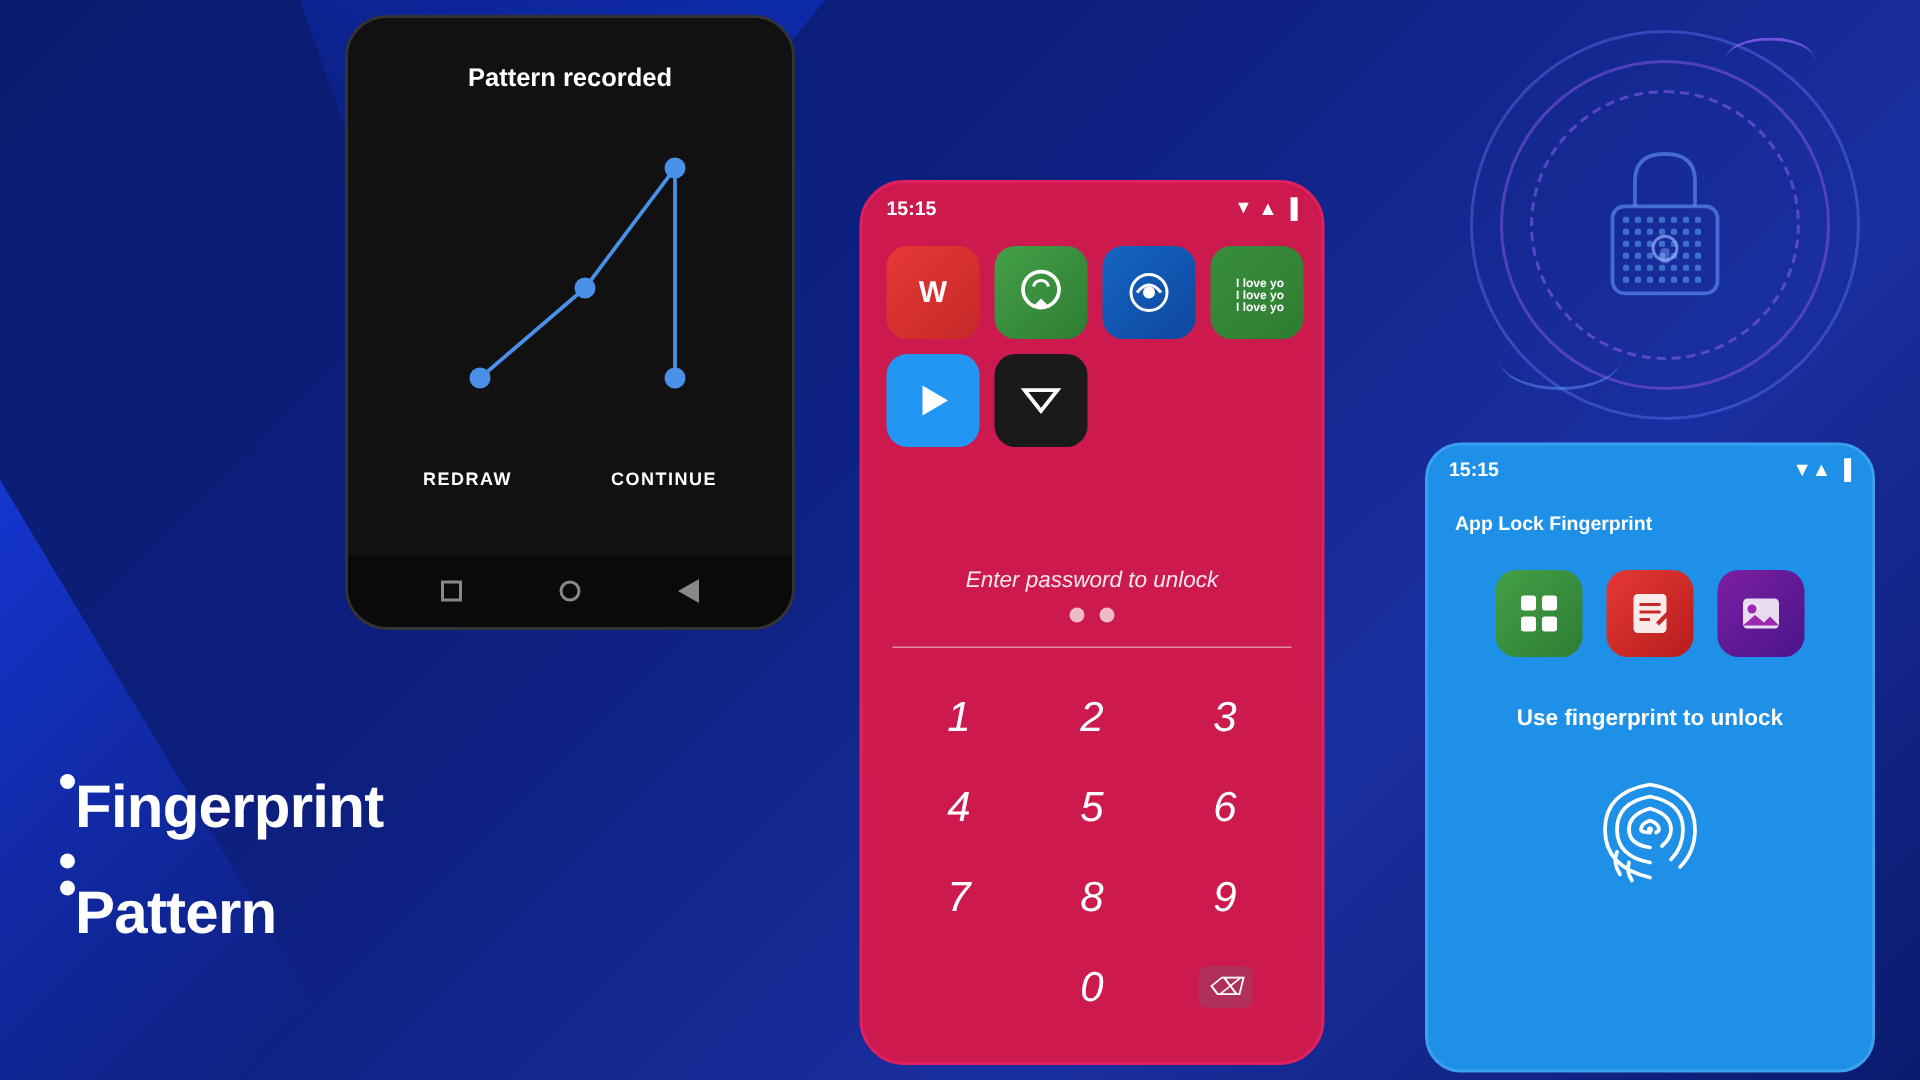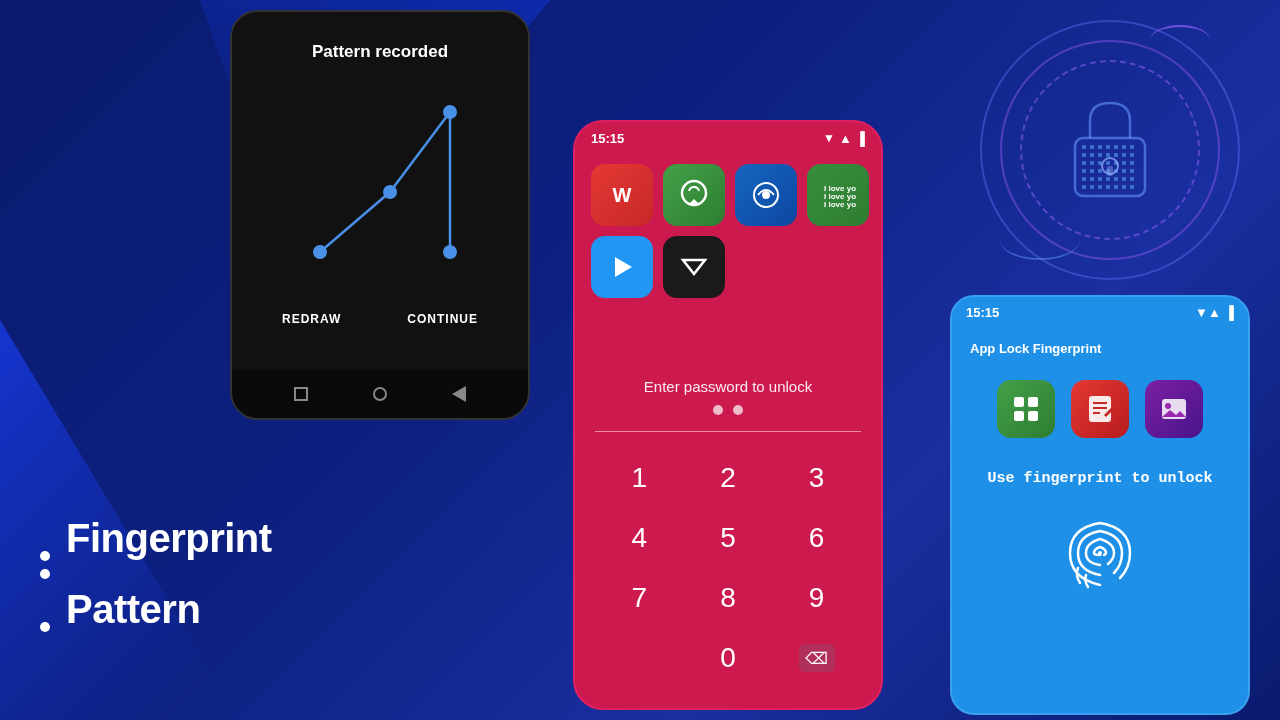--- a/index.html
+++ b/index.html
@@ -39,22 +39,22 @@
 
     
     .left-section {
       position: absolute;
       left: 40px;
       bottom: 80px;
       color: white;
     }
     .bullet-item {
       display: flex;
-      align-items: flex-end;
-      gap: 16px;
+      align-items: flex-start;
+      gap: 0;
       margin-bottom: 8px;
     }
     .bullet-dot {
       width: 10px;
       height: 10px;
       border-radius: 50%;
       background: white;
       flex-shrink: 0;
     }
     .bullet-text {
@@ -190,20 +190,21 @@
     }
     .app-watermark { background: linear-gradient(135deg, #e53935, #c62828); }
     .app-chat { background: linear-gradient(135deg, #43a047, #2e7d32); }
     .app-vpn { background: linear-gradient(135deg, #1565c0, #0d47a1); }
     .app-love { background: linear-gradient(135deg, #388e3c, #2e7d32); }
     .app-play { background: #2196f3; }
     .app-delta { background: #1a1a1a; }
     .phone2-pin-area {
       margin-top: auto;
       padding: 0 20px 20px;
+      font-style: italic;
     }
     .pin-prompt {
       text-align: center;
       color: white;
       font-size: 15px;
       margin-bottom: 10px;
       opacity: 0.9;
     }
     .pin-dots {
       display: flex;
@@ -362,21 +363,20 @@
     }
     .app3-grid { background: linear-gradient(135deg, #43a047, #2e7d32); }
     .app3-note { background: linear-gradient(135deg, #e53935, #b71c1c); }
     .app3-gallery { background: linear-gradient(135deg, #7b1fa2, #4a148c); }
     .phone3-fingerprint-text {
       text-align: center;
       color: white;
       font-size: 15px;
       font-weight: 700;
       padding: 16px;
-      font-family: Liberation Mono, monospace;
     }
     .fingerprint-icon {
       display: flex;
       justify-content: center;
       padding: 10px;
     }
 
     
     .fp-svg {
       width: 80px;

